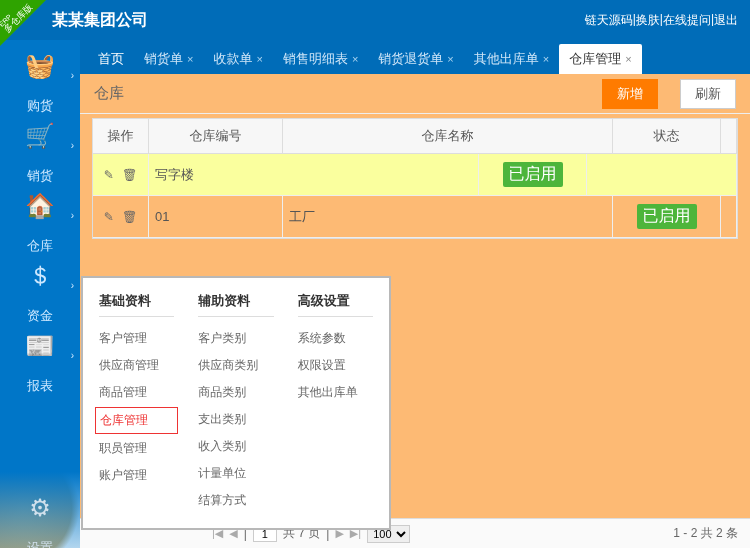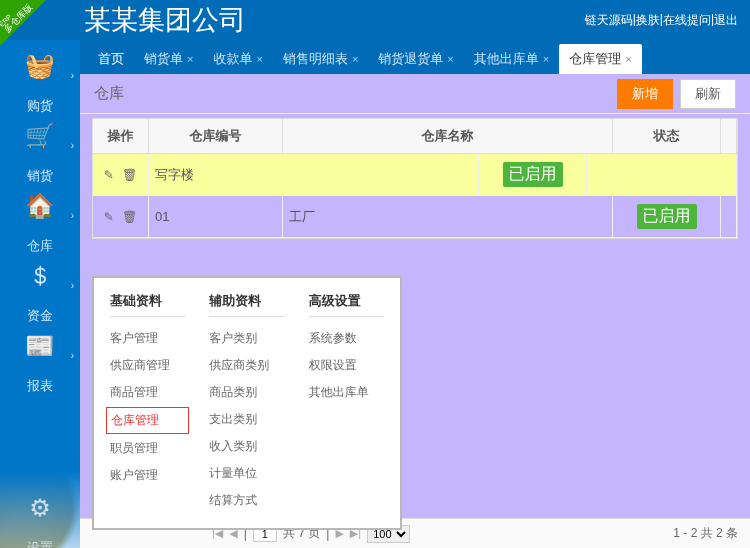--- a/index.html
+++ b/index.html
@@ -1,54 +1,54 @@
 <!DOCTYPE html>
 <html><head>
 <meta charset="utf-8">
 <style>
 *{margin:0;padding:0;box-sizing:border-box;font-family:"Microsoft YaHei",Arial,sans-serif}
 body{width:750px;height:548px;overflow:hidden;background:#fff;position:relative}
 .topbar{height:40px;background:#006cb8;display:flex;align-items:center;padding:0 12px;color:#fff}
-.logo{font-size:27px;font-weight:normal;margin-left:72px}
+.logo{font-size:16px;font-weight:bold;margin-left:40px}
 .top-links{margin-left:auto;font-size:12px;display:flex;}
 .top-links span{cursor:pointer}
 .badge{position:absolute;top:0;left:0;width:0;height:0;border-top:46px solid #2fa300;border-right:46px solid transparent;z-index:10}
 .badge-text{position:absolute;top:8px;left:-2px;color:#fff;font-size:9px;transform:rotate(-45deg);z-index:11;line-height:1}
 .badge-text small{font-size:7px;display:block}
 .sidebar{position:absolute;left:0;top:40px;width:80px;height:508px;background:linear-gradient(to bottom,#0076c8 0%,#0076c8 85%,rgba(0,118,200,0.3) 100%)}
 .side-item{height:70px;color:#cde8ff;text-align:center;padding-top:10px;cursor:pointer;position:relative}
 .side-icon{font-size:24px;height:32px;display:flex;align-items:center;justify-content:center}
 .side-label{font-size:13px;margin-top:15px}
 .side-arrow{position:absolute;right:6px;top:50%;transform:translateY(-50%);font-size:10px}
 .settings-item{position:absolute;bottom:0;left:0;width:80px;height:68px;text-align:center;color:#d0e0ec;padding-top:12px}
-.main{position:absolute;left:80px;top:40px;right:0;bottom:0;background:#c4b5fd}
+.main{position:absolute;left:80px;top:40px;right:0;bottom:0;background:#fdba74}
 .tabs{height:34px;background:#006cb8;display:flex;align-items:flex-end;padding-left:8px}
 .tab{padding:6px 10px;color:#cfe6f8;font-size:13px;cursor:pointer;display:flex;align-items:center;gap:4px}
 .tab.home{color:#fff}
 .tab.active{background:#fff;color:#333;border-radius:2px 2px 0 0}
 .tab-close{font-size:11px;color:#888}
 .tab:not(.active) .tab-close{color:#aad4f0}
 .page-header{height:40px;display:flex;align-items:center;padding:0 14px;border-bottom:1px solid #eee}
 .page-title{font-size:15px;color:#666}
 .btn{padding:5px 14px;font-size:13px;border:1px solid #ccc;background:#fff;cursor:pointer;color:#555}
-.btn.primary{background:#ff7b00;border-color:#ff7b00;color:#fff;margin-left:auto;margin-right:7px}
+.btn.primary{background:#ff7b00;border-color:#ff7b00;color:#fff;margin-left:auto;margin-right:22px}
 .table{margin:4px 12px;border:1px solid #ddd}
 .th-row{display:flex;background:#f7f7f7;border-bottom:1px solid #ddd}
-.th{padding:8px 6px;font-size:13px;color:#555;font-weight:bold;text-align:center;border-right:1px solid #ddd}
+.th{padding:8px 6px;font-size:13px;color:#555;font-weight:normal;text-align:center;border-right:1px solid #ddd}
 .td-row{display:flex;border-bottom:1px solid #eee}
 .td-row.hl{background:#faff9e}
 .td{padding:8px 6px;font-size:13px;color:#555;border-right:1px solid #eee;display:flex;align-items:center}
 .col-op{width:56px;justify-content:center;gap:8px}
 .col-code{width:134px}
 .col-name{width:330px}
 .col-status{width:108px;justify-content:center}
 .col-end{flex:1}
 .icon-btn{cursor:pointer;font-size:12px;color:#666}
 .badge-status{background:#4db53b;color:#fff;padding:2px 6px;font-size:16px;border-radius:2px}
-.popup{position:absolute;left:92px;top:276px;width:310px;background:#fff;border:2px solid #b8b8b8;padding:14px 16px;display:flex;gap:24px}
+.popup{position:absolute;left:81px;top:276px;width:310px;background:#fff;border:2px solid #b8b8b8;padding:14px 16px;display:flex;gap:24px}
 .pop-col{flex:1}
 .pop-col h4{font-size:13px;color:#333;border-bottom:1px solid #ddd;padding-bottom:6px;margin-bottom:8px}
 .pop-col a{display:block;font-size:12px;color:#666;padding:5px 0;cursor:pointer}
 .pop-col a.sel{border:1px solid #e33;color:#e33;padding:4px 4px;margin:1px -4px}
 .pager{position:absolute;bottom:0;left:0;right:0;height:30px;background:#fafafa;border-top:1px solid #ddd;display:flex;align-items:center;font-size:12px;color:#666;padding:0 12px}
 .pager .ctrls{margin-left:120px;display:flex;align-items:center;gap:6px}
 .pager .info{margin-left:auto}
 .pg-btn{color:#aaa;cursor:pointer;font-size:11px}
 .pg-input{width:24px;text-align:center;border:1px solid #ccc;font-size:11px;padding:1px}
 .pg-sel{border:1px solid #ccc;font-size:11px;padding:1px}

